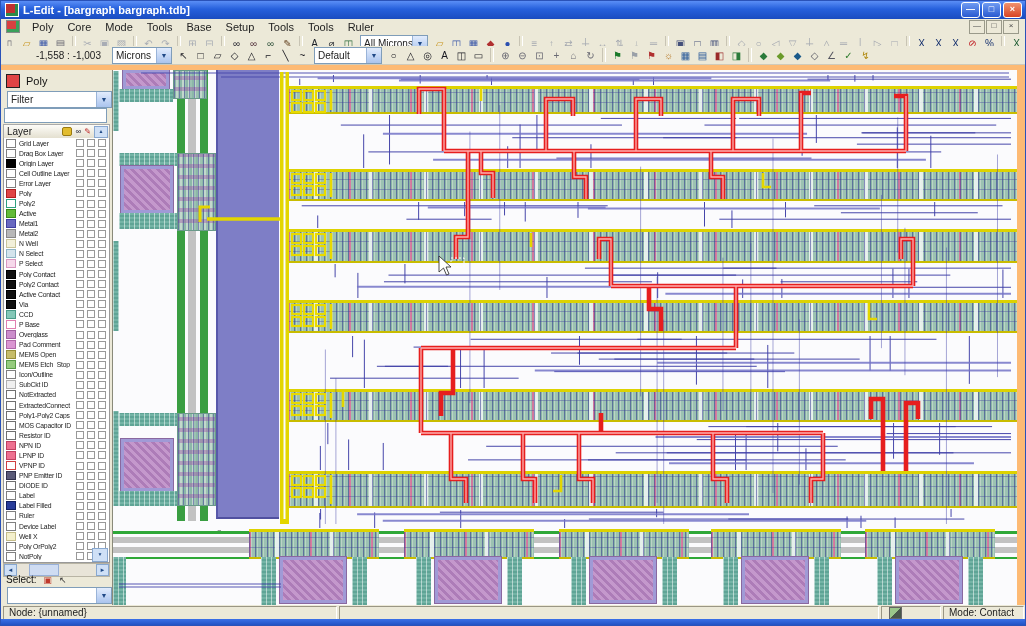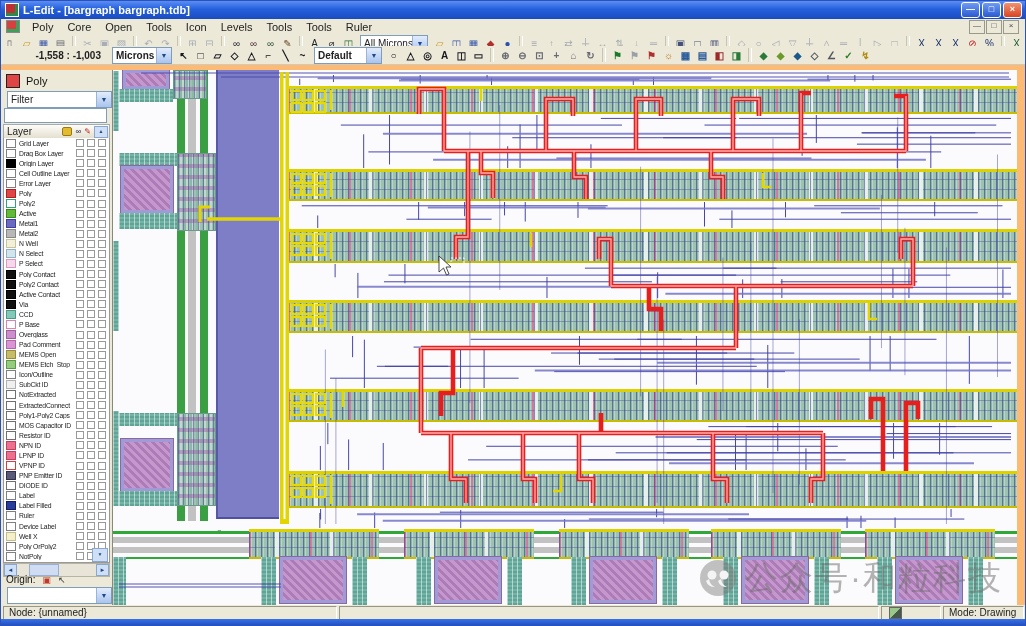--- a/index.html
+++ b/index.html
@@ -22,21 +22,21 @@
     border-bottom:1px solid #d8d4c4;font-size:11px;color:#222;}
   #mdi-icon{width:12px;height:11px;margin:0 5px;background:#d84040;border:1px solid #888;
     box-shadow:inset -3px -3px 0 #3aa05a;}
   .mitem{padding:1px 7px;cursor:default;}
   #mdibtns{margin-left:auto;margin-right:6px;display:flex;}
   .mbtn{width:14px;height:12px;margin-left:1px;border:1px solid #9a9a8a;background:#ece9d8;
     color:#444;font-size:8px;line-height:10px;text-align:center;}
   
   .toolbar{left:0;width:100%;height:18px;background:#ece9d8;display:flex;align-items:center;
     border-bottom:1px solid #cfcbbb;}
-  #tb1{top:33px;} #tb2{top:45px;font-weight:bold;}
+  #tb1{top:33px;} #tb2{top:45px;}
   .tbi{width:17px;height:16px;display:inline-flex;align-items:center;justify-content:center;
     font-size:10px;color:#4a4a52;flex:0 0 auto;}
   .tsep{width:2px;height:14px;margin:0 3px;border-left:1px solid #c8c4b4;border-right:1px solid #fff;flex:0 0 auto;}
   .combo{height:15px;background:#fff;border:1px solid #7f9db9;display:inline-flex;align-items:center;
     font-size:10px;color:#222;flex:0 0 auto;margin:0 3px;}
   .combo .cval{padding:0 3px;flex:1;white-space:nowrap;overflow:hidden;}
   .combo .carr{width:14px;height:100%;background:linear-gradient(180deg,#e2ecfd,#aac4ee);
     border-left:1px solid #9ab4d8;color:#204a87;font-size:7px;line-height:15px;text-align:center;}
   #coordbox{width:100px;text-align:right;font-size:10px;color:#222;padding-right:8px;flex:0 0 auto;}
   .iconrow{display:inline-flex;align-items:center;flex:0 0 auto;}
@@ -117,24 +117,24 @@
       <div class="tbtn">□</div>
       <div class="tbtn close">×</div>
     </div>
   </div>
 
   <div id="menubar" class="abs">
     <div id="mdi-icon"></div>
     <span id="menuitems" style="display:flex">
         <span class="mitem">Poly</span>
         <span class="mitem">Core</span>
-        <span class="mitem">Open</span>
+        <span class="mitem">Mode</span>
         <span class="mitem">Tools</span>
-        <span class="mitem">Icon</span>
-        <span class="mitem">Levels</span>
+        <span class="mitem">Base</span>
+        <span class="mitem">Setup</span>
         <span class="mitem">Tools</span>
         <span class="mitem">Tools</span>
         <span class="mitem">Ruler</span>
       </span>
     <div id="mdibtns">
       <div class="mbtn">—</div>
       <div class="mbtn">□</div>
       <div class="mbtn">×</div>
     </div>
   </div>
@@ -580,21 +580,21 @@
         </div>
       </div>
     <div id="scrolldn" class="abs">▼</div>
     <div id="hscroll" class="abs">
       <span class="harr">◄</span>
       <span id="hthumb"></span>
       <span id="hspacer"></span>
       <span class="harr">►</span>
     </div>
     <div id="selectrow" class="abs">
-      <span>Origin:</span>
+      <span>Select:</span>
       <span class="si" style="color:#c0392b">▣</span>
       <span class="si" style="color:#333">↖</span>
     </div>
     <div class="combo pcombo abs" id="selcombo">
       <span class="cval"></span>
       <span class="carr">▼</span>
     </div>
   </div>
 
   <div id="canvas" class="abs">
@@ -879,32 +879,22 @@
         <path stroke="#e61e1e" stroke-width="4.6" d="M443,150 H905 M443,150 V88 H418 V113 M467,150 V236 H455 V258 M545,150 V98 H572 V115 M635,150 V98 H660 V115 M732,150 V98 H758 V115 M800,150 V92 H810 M905,150 V95 H893 M480,150 V172 H492 V197 M573,150 V176 H585 V198 M710,150 V176 H722 V198 M610,285 H912 M610,285 V238 H598 V258 M912,285 V238 H900 V258 M735,285 V347 M648,285 V308 H660 V330 M420,347 H735 M452,347 V392 H440 V415 M420,347 V432 M420,432 H822 M450,432 V478 H465 V502 M522,432 V478 H534 V502 M578,432 V478 H592 V502 M712,432 V478 H726 V502 M822,432 V478 H810 V502 M882,470 V398 H870 V418 M905,470 V402 H917 V418 M600,432 V412"></path>
         <path stroke="#ffb0b0" stroke-width="1.3" d="M443,150 H905 M443,150 V88 H418 V113 M467,150 V236 H455 V258 M545,150 V98 H572 V115 M635,150 V98 H660 V115 M732,150 V98 H758 V115 M800,150 V92 M905,150 V95 M480,150 V172 H492 V197 M573,150 V176 H585 V198 M710,150 V176 H722 V198 M610,285 H912 M610,285 V238 H598 V258 M912,285 V238 H900 V258 M735,285 V347 M420,347 H735 M420,347 V432 M420,432 H822 M450,432 V478 H465 V502 M522,432 V478 H534 V502 M578,432 V478 H592 V502 M712,432 V478 H726 V502 M822,432 V478 H810 V502"></path>
       </g>
       <g>
         <rect x="450" y="257" width="13" height="9" fill="none" stroke="#ffffff" stroke-width="1" stroke-dasharray="2 2"></rect>
         <polygon points="438,255 438,271 442.5,267 445.5,274 448,273 445,266 450,266" fill="#ffffff" stroke="#222222" stroke-width="0.8"></polygon>
       </g>
     </g>
   </svg>
 
-  <div id="watermark" class="abs">
-    <svg id="wmlogo" viewBox="0 0 38 38">
-      <circle cx="19" cy="19" r="18" fill="rgba(120,120,120,0.45)"></circle>
-      <circle cx="13" cy="16" r="4.5" fill="#f4f4f4"></circle>
-      <path d="M10,20 q1,6 6,8 q-7,0 -9,-6 z" fill="#f4f4f4"></path>
-      <circle cx="25" cy="16" r="4.5" fill="#f4f4f4"></circle>
-      <path d="M22,20 q1,6 6,8 q-7,0 -9,-6 z" fill="#f4f4f4"></path>
-    </svg>
-    <span>公众号·和粒科技</span>
-  </div>
 
   <div id="statusbar" class="abs">
     <div class="scell" style="left:2px;width:334px">Node: {unnamed}</div>
     <div class="scell" style="left:338px;width:540px"></div>
     <div class="scell" style="left:880px;width:60px"></div>
     <div id="statusicon" class="abs"></div>
-    <div class="scell" style="left:942px;width:81px">Mode: Drawing</div>
+    <div class="scell" style="left:942px;width:81px">Mode: Contact</div>
   </div>
   <div id="bottomedge" class="abs"></div>
 </div>
 
 </body></html>

